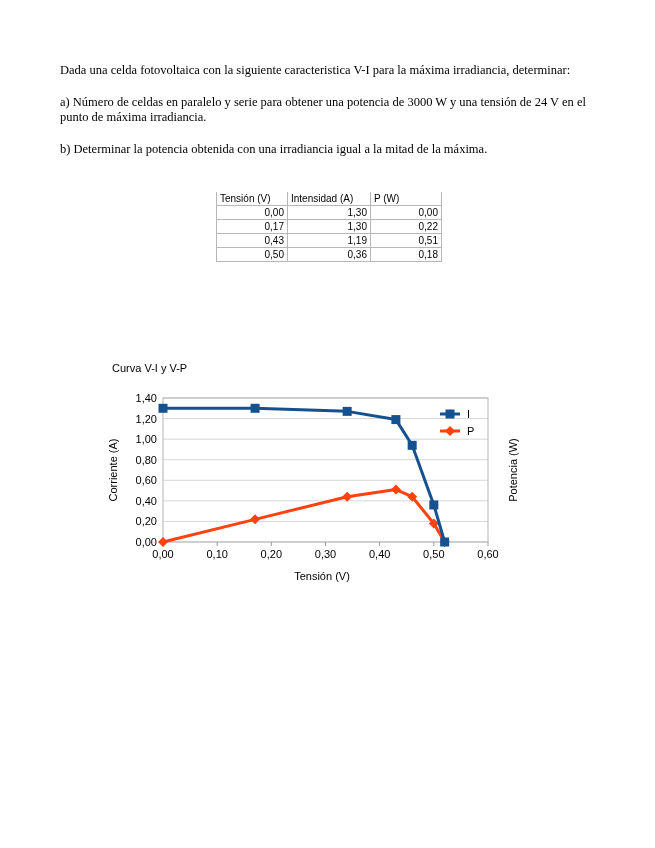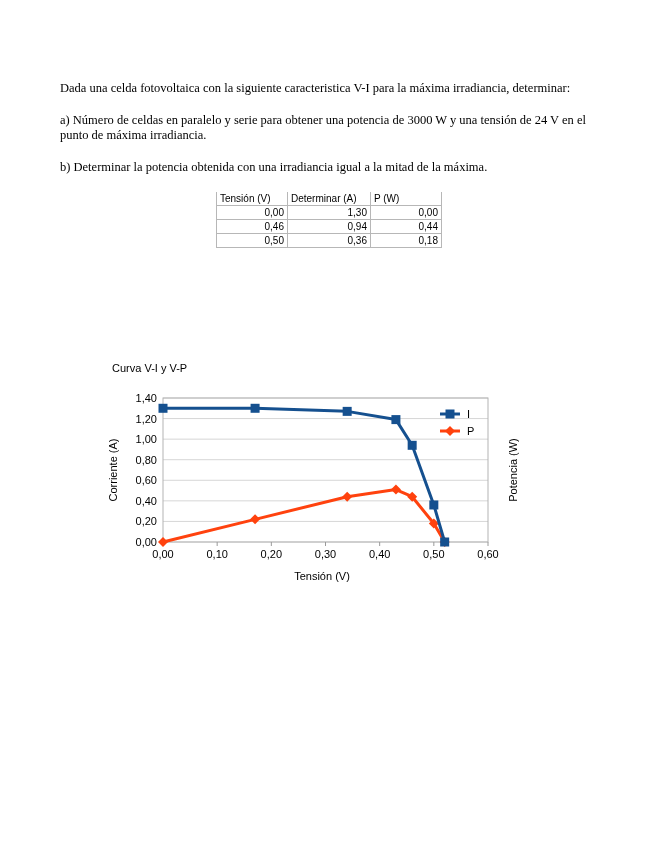--- a/index.html
+++ b/index.html
@@ -1,19 +1,19 @@
 <!DOCTYPE html>
 <html><head>
 <meta charset="utf-8">
 <style>
   html,body{margin:0;padding:0;background:#fff;}
   .page{position:relative;width:655px;height:848px;background:#ffffff;overflow:hidden;color:#000;}
 
   
-  .doc{position:absolute;left:60px;top:63px;width:540px;font:12.5px "Liberation Serif",serif;color:#000;margin-top:18px;}
+  .doc{position:absolute;left:60px;top:63px;width:540px;font:12.5px "Liberation Serif",serif;color:#000;}
   .doc p{margin:0 0 16px 0;line-height:15.5px;}
 
   
   .data-table{position:absolute;left:216px;top:192px;border-collapse:collapse;
               font:10px "Liberation Sans",sans-serif;color:#000;}
   .data-table th,.data-table td{border:1px solid #b7b7b7;padding:0 3px;height:13px;line-height:13px;white-space:nowrap;}
   .data-table th{font-weight:normal;text-align:left;border-top:none;}
   .data-table td{text-align:right;}
   .data-table th:nth-child(1){width:64px;}
   .data-table th:nth-child(2){width:76px;}
@@ -36,34 +36,39 @@
   <div class="doc">
     <p>Dada una celda fotovoltaica con la siguiente caracteristica V-I para la máxima irradiancia, determinar:</p>
     <p>a) Número de celdas en paralelo y serie para obtener una potencia de 3000 W y una tensión de 24 V en el punto de máxima irradiancia.</p>
     <p>b) Determinar la potencia obtenida con una irradiancia igual a la mitad de la máxima.</p>
   </div>
 
   <table class="data-table">
     <thead>
         <tr id="table-head">
           <th>Tensión (V)</th>
-          <th>Determinar (A)</th>
+          <th>Intensidad (A)</th>
           <th>P (W)</th>
         </tr>
       </thead>
     <tbody id="table-body">
         <tr>
           <td>0,00</td>
           <td>1,30</td>
           <td>0,00</td>
         </tr>
         <tr>
-          <td>0,46</td>
-          <td>0,94</td>
-          <td>0,44</td>
+          <td>0,17</td>
+          <td>1,30</td>
+          <td>0,22</td>
+        </tr>
+        <tr>
+          <td>0,43</td>
+          <td>1,19</td>
+          <td>0,51</td>
         </tr>
         <tr>
           <td>0,50</td>
           <td>0,36</td>
           <td>0,18</td>
         </tr>
       </tbody>
   </table>
 
   <div class="chart">

